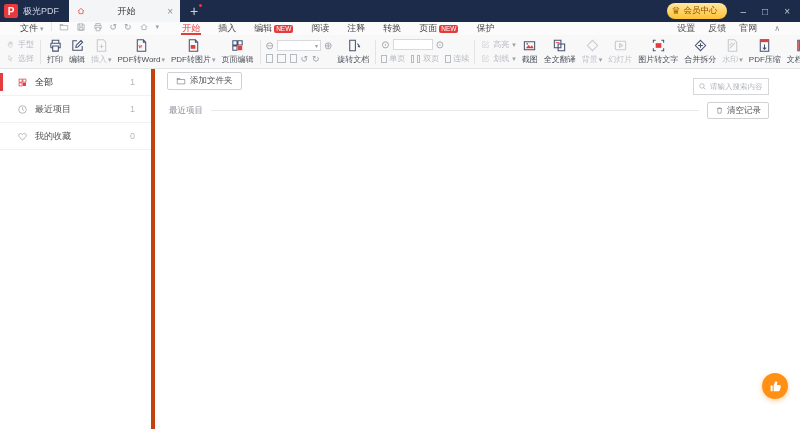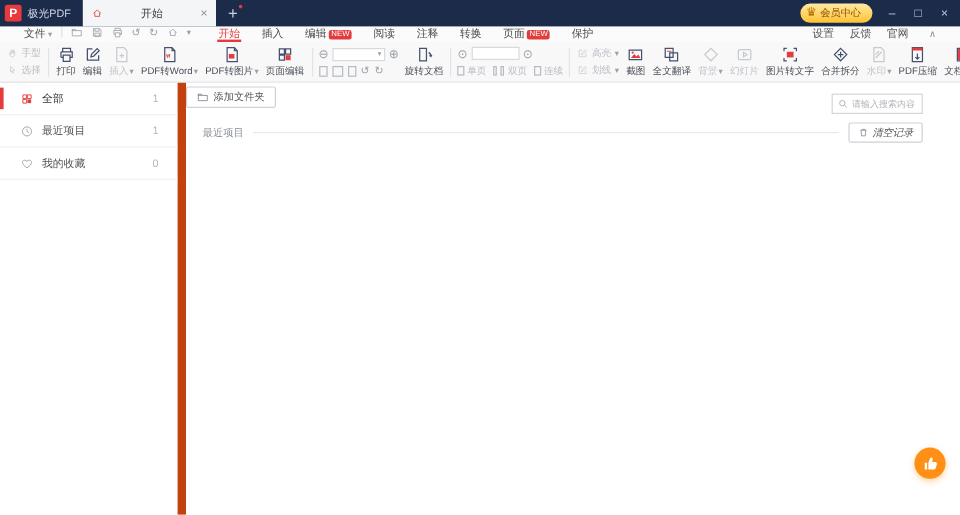--- a/index.html
+++ b/index.html
@@ -54,43 +54,43 @@
   .zbox { width:44px; height:11px; border:1px solid #d7d9dc; background:#fff; display:flex; align-items:center; justify-content:flex-end; padding:0 2px; }
   .zbox .caret { font-size:6px; }
   .pbox { width:40px; height:11px; border:1px solid #d7d9dc; background:#fff; }
   .minipg { display:inline-block; width:7px; height:9px; border:1px solid #b6bac1; }
   .minipg2 { display:inline-block; width:3px; height:9px; border:1px solid #b6bac1; margin-right:1px; }
   .rot { font-size:9px; }
   .viewlbl { display:flex; align-items:center; gap:2px; color:#b8bbc1; }
 
   
   .content { display:flex; height:360px; }
-  .sidebar { width:155px; border-right:7px solid #c2410c; flex:none;text-align:right; }
+  .sidebar { width:155px; border-right:4px solid #c2410c; flex:none;text-align:right; }
   .sitem { height:27px; display:flex; align-items:center; gap:7px; padding:0 16px 0 17px; font-size:9px; color:#555;
            border-bottom:1px solid #f1f1f3; position:relative; }
   .sitem .sic { color:#9aa0a8; }
   .sitem.active .sic { color:#e23c3d; }
   .sitem.active { color:#333; }
   .sitem.active::before { content:''; position:absolute; left:0; top:4px; bottom:4px; width:3px; background:#e23c3d; }
   .sitem .cnt { margin-left:auto; color:#b4b7bc; }
 
   .main { flex:1; position:relative; background:#fff; }
-  .addfolder { position:absolute; left:0; top:3px; height:18px; display:flex; align-items:center; gap:4px;
+  .addfolder { position:absolute; left:12px; top:3px; height:18px; display:flex; align-items:center; gap:4px;
                border:1px solid #cfd1d5; border-radius:2px; background:#fff; padding:0 8px; font-size:8.5px; color:#555; }
   .addfolder .fic { color:#7b8090; }
   .searchbox { position:absolute; right:31px; top:9px; width:76px; height:17px; border:1px solid #d4d6da; background:#fff;
                display:flex; align-items:center; padding:0 4px; gap:3px; }
   .searchbox input { border:none; outline:none; width:100%; font-size:7.5px; color:#333; font-family:"Liberation Sans",sans-serif; }
   .searchbox input::placeholder { color:#b0b3b9; }
   .searchbox .mic { color:#9aa0a8; }
   .sectionrow { position:absolute; left:14px; right:31px; top:33px; display:flex; align-items:center; }
   .sectionrow .stl { font-size:8.5px; color:#8a8f96; flex:none; margin-right:8px; }
   .sectionrow .line { flex:1; height:1px; background:#e8e9eb; }
   .clearbtn { flex:none; margin-left:8px; height:17px; border:1px solid #cfd1d5; border-radius:2px; background:#fff;
-              display:flex; align-items:center; gap:3px; padding:0 7px; font-size:8.5px; color:#555;font-style:italic; }
+              display:flex; align-items:center; gap:3px; padding:0 7px; font-size:8.5px; color:#555; }
   .clearbtn .tic { color:#7b8090; }
   .cards { position:absolute; left:23px; top:56px; display:flex; gap:15px; }
   .cardcol { width:70px; display:flex; flex-direction:column; align-items:center; }
   .card { width:70px; height:104px; border:1px solid #e5e5e8; background:#fff; position:relative;
           display:flex; align-items:center; justify-content:center; }
   .clabel { margin-top:7px; font-size:8.5px; color:#333; white-space:nowrap; }
   .pdfbadge { position:absolute; top:4px; left:4px; background:#e8453c; color:#fff; font-size:7px; font-weight:bold;
               padding:1px 4px; border-radius:1px; }
   .thumbpage { width:42px; height:54px; background:#f4f4f5; position:relative; }
   .thumbpage .fold { position:absolute; top:0; right:0; width:0; height:0; border-top:10px solid #fff; border-left:10px solid #e2e2e4; }

